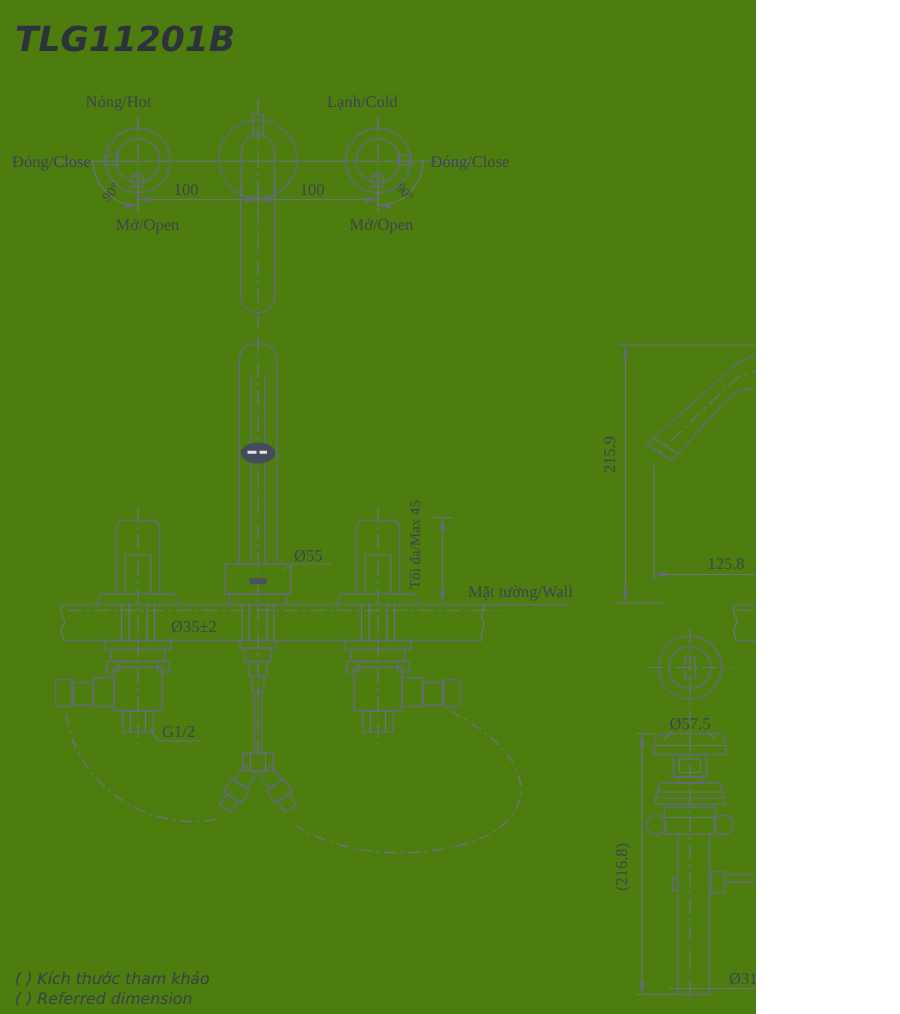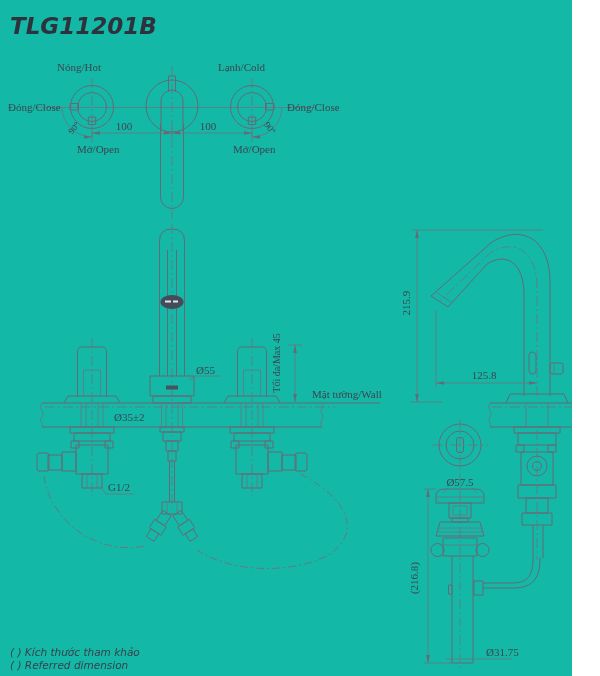--- a/index.html
+++ b/index.html
@@ -1,16 +1,16 @@
 <!DOCTYPE html>
 <html><head>
 <meta charset="utf-8">
 <style>
   html,body{margin:0;padding:0;background:#fff;}
-  .page{position:relative;width:572px;height:676px;background:#14b8a6;overflow:hidden;
+  .page{position:relative;width:504px;height:676px;background:#4d7c0f;overflow:hidden;
         font-family:"Liberation Serif", serif;}
   svg{display:block;}
   svg *{vector-effect:non-scaling-stroke;}
   .ln{stroke:#646b77;stroke-width:1;fill:none;}
   .thin{stroke:#6c7380;stroke-width:0.8;fill:none;}
   .cl{stroke:#6c7380;stroke-width:0.8;fill:none;stroke-dasharray:10 3 2 3;}
   .hose{stroke:#6c7380;stroke-width:0.9;fill:none;stroke-dasharray:8 3 2 3;}
   .dim{marker-start:url(#ar);marker-end:url(#ar);}
   .arcend{marker-end:url(#ar);}
   text{fill:#3e4450;font-family:"Liberation Serif", serif;font-size:11px;}

